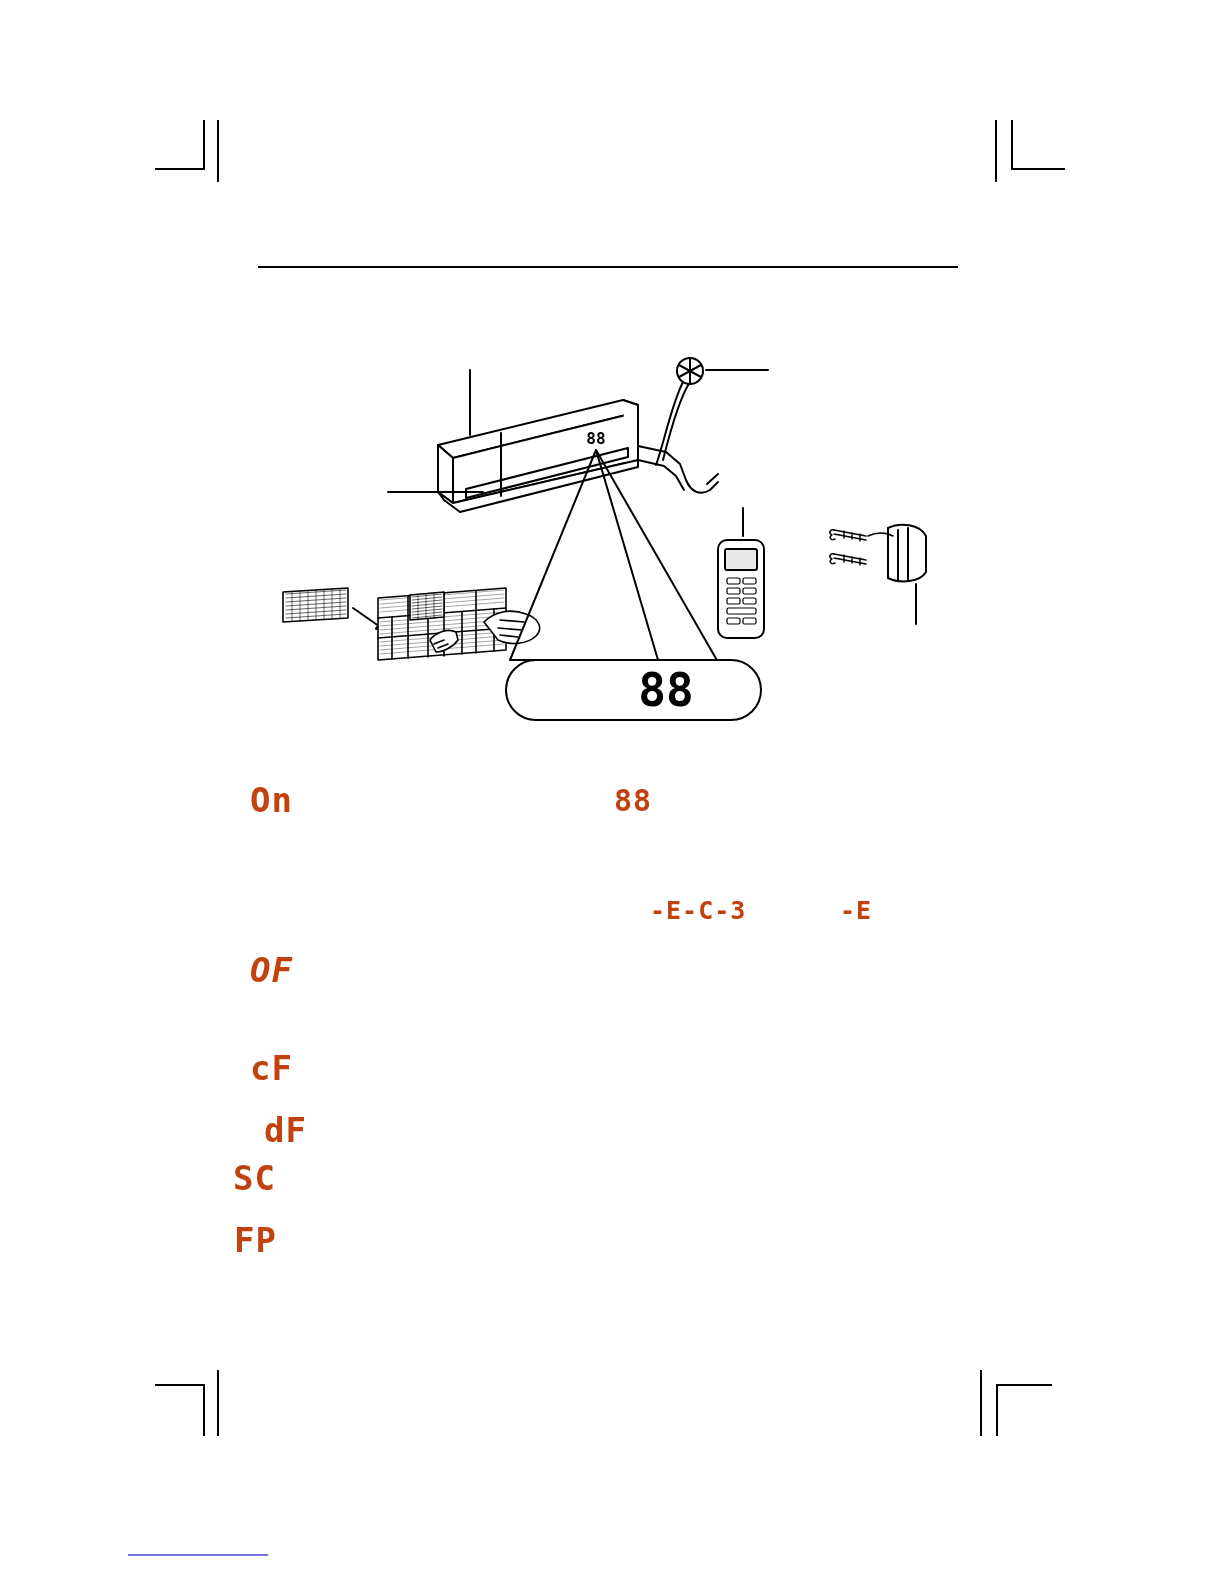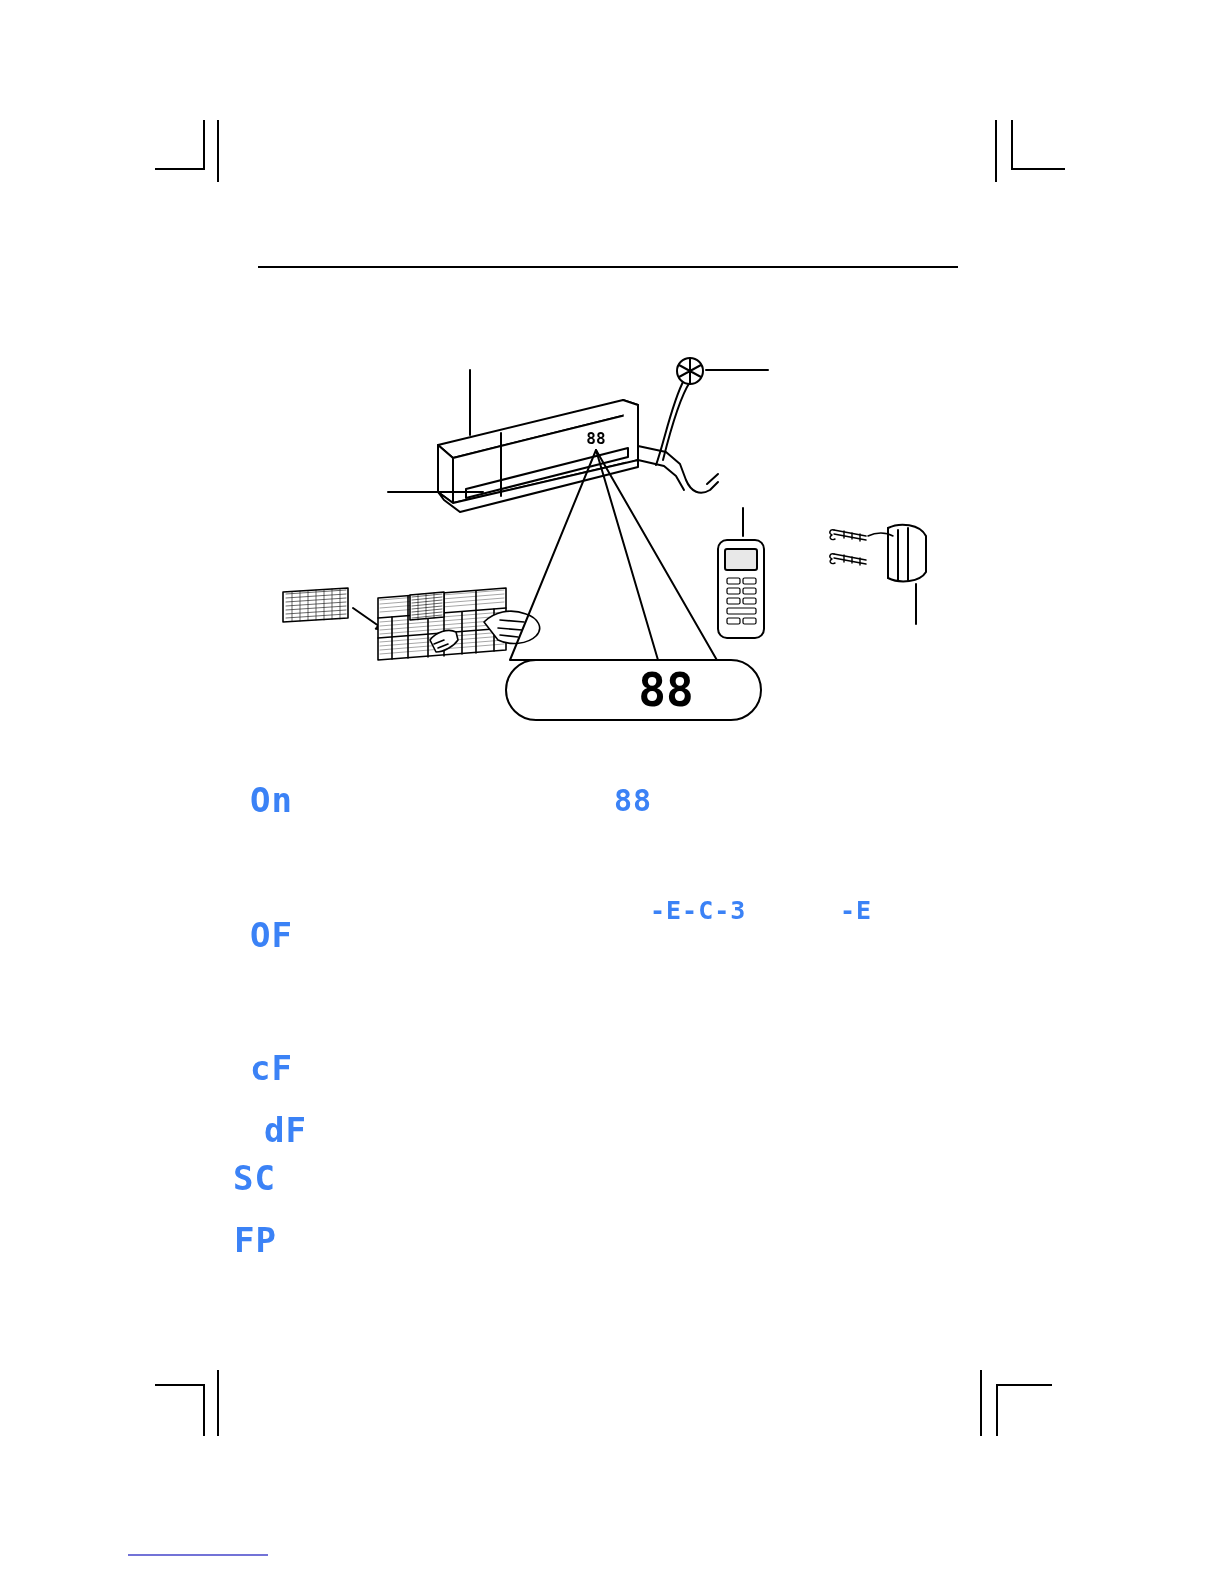--- a/index.html
+++ b/index.html
@@ -49,21 +49,21 @@
     width: 730px;
     height: 430px;
   }
 
   
   .seg {
     position: absolute;
     font-family: "DejaVu Sans Mono", monospace;
     font-weight: bold;
     letter-spacing: 1px;
-    color: #3b82f6;
+    color: #c2410c;
   }
   .seg-lg { font-size: 34px; }
   .seg-md { font-size: 30px; }
   .seg-sm { font-size: 25px; }
 
   
   .bottom-line {
     position: absolute;
     left: 128px;
     top: 1554px;
@@ -217,21 +217,21 @@
 </div>
 
 <div class="seg seg-lg" style="left:250px; top:780px;">On</div>
 
 <div class="seg seg-md" style="left:614px; top:783px;">88</div>
 
 <div class="seg seg-sm" style="left:650px; top:896px;">-E-C-3</div>
 
 <div class="seg seg-sm" style="left:840px; top:896px;">-E</div>
 
-<div class="seg seg-lg" style="left:250px; top:915px;">OF</div>
+<div class="seg seg-lg" style="left:250px; top:950px;font-style:italic;">OF</div>
 
 <div class="seg seg-lg" style="left:250px; top:1048px;">cF</div>
 
 <div class="seg seg-lg" style="left:264px; top:1110px;">dF</div>
 
 <div class="seg seg-lg" style="left:233px; top:1158px;">SC</div>
 
 <div class="seg seg-lg" style="left:234px; top:1220px;">FP</div>
 
 <div class="bottom-line"></div>

